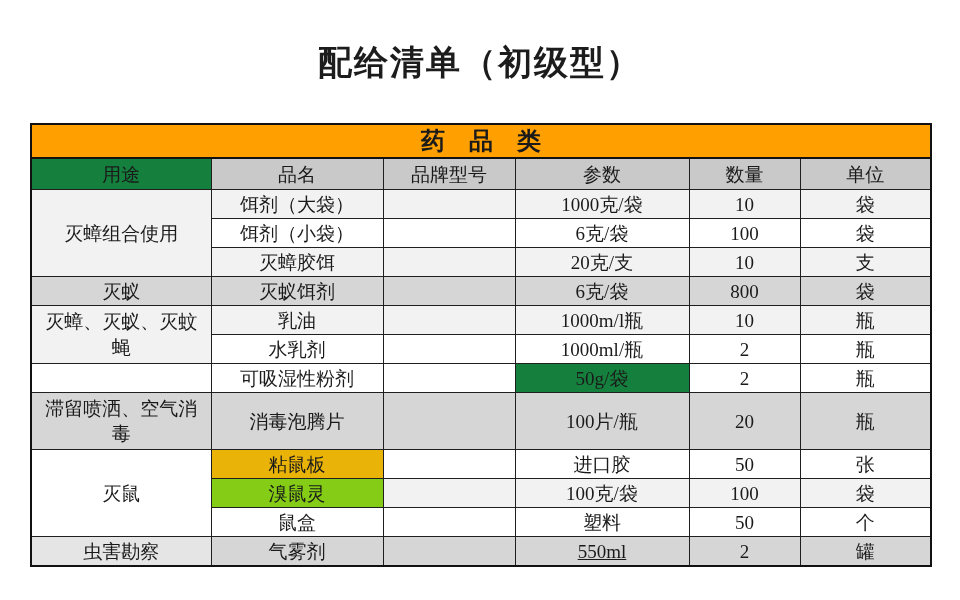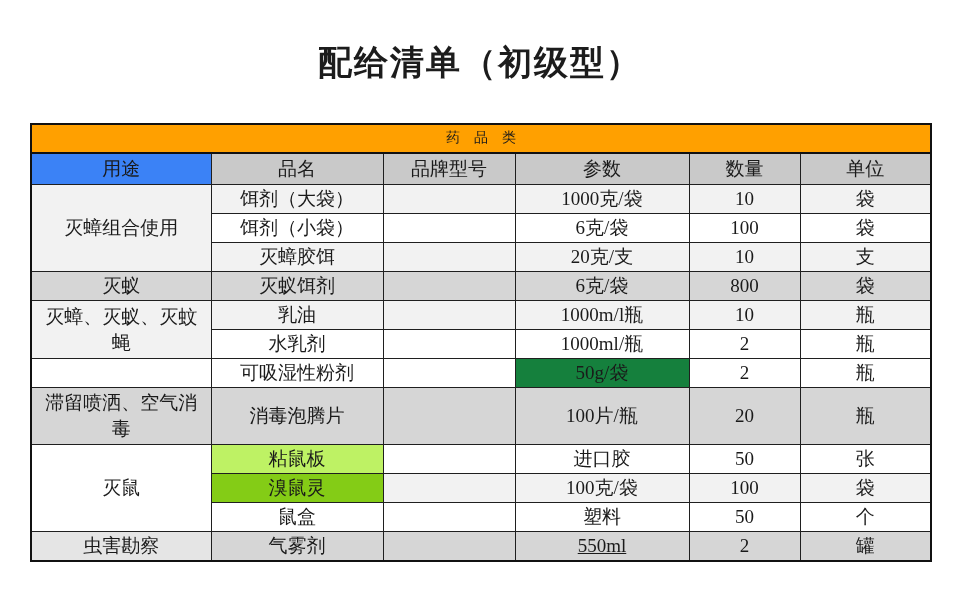--- a/index.html
+++ b/index.html
@@ -37,22 +37,22 @@
     border: 1px solid #1f1f1f;
     text-align: center;
     vertical-align: middle;
     padding: 0 6px;
     overflow: hidden;
     font-weight: normal;
     line-height: 1.35;
   }
   tr.category-band td {
     height: 27px;
-    font-weight: normal;
-    font-size: 14px;
+    font-weight: bold;
+    font-size: 24px;
     border-bottom: 2px solid #111;
   }
   tr.col-header-row th {
     height: 30px;
     font-size: 19px;
   }
   tbody td { height: 27px; }
   td.align-left { text-align: left; }
   table.supply-table { border: 2px solid #111; }
 </style>
@@ -68,21 +68,21 @@
     <col style="width:132px">
     <col style="width:174px">
     <col style="width:111px">
     <col style="width:131px">
   </colgroup>
   <thead>
     <tr class="category-band">
       <td colspan="6" style="background: rgb(255, 160, 0);">药　品　类</td>
     </tr>
     <tr class="col-header-row">
-        <th style="background: #3b82f6;">用途</th>
+        <th style="background: #15803d;">用途</th>
         <th style="background: rgb(201, 201, 201);">品名</th>
         <th style="background: rgb(201, 201, 201);">品牌型号</th>
         <th style="background: rgb(201, 201, 201);">参数</th>
         <th style="background: rgb(201, 201, 201);">数量</th>
         <th style="background: rgb(201, 201, 201);">单位</th>
       </tr>
   </thead>
   <tbody>
       <tr>
         <td rowspan="3" style="background: rgb(242, 242, 242); height: 28px;">灭蟑组合使用</td>
@@ -140,21 +140,21 @@
       <tr>
         <td style="background: rgb(214, 214, 214); height: 56px;">滞留喷洒、空气消毒</td>
         <td style="background: rgb(214, 214, 214); height: 56px;">消毒泡腾片</td>
         <td style="background: rgb(214, 214, 214); height: 56px;"></td>
         <td style="background: rgb(214, 214, 214); height: 56px;">100片/瓶</td>
         <td style="background: rgb(214, 214, 214); height: 56px;">20</td>
         <td style="background: rgb(214, 214, 214); height: 56px;">瓶</td>
       </tr>
       <tr>
         <td rowspan="3" style="background: rgb(255, 255, 255); height: 28px;">灭鼠</td>
-        <td style="background: #bef264; height: 28px;">粘鼠板</td>
+        <td style="background: #eab308; height: 28px;">粘鼠板</td>
         <td style="background: rgb(255, 255, 255); height: 28px;"></td>
         <td style="background: rgb(255, 255, 255); height: 28px;">进口胶</td>
         <td style="background: rgb(255, 255, 255); height: 28px;">50</td>
         <td style="background: rgb(255, 255, 255); height: 28px;">张</td>
       </tr>
       <tr>
         <td style="background: #84cc16; height: 28px;">溴鼠灵</td>
         <td style="background: rgb(242, 242, 242); height: 28px;"></td>
         <td style="background: rgb(242, 242, 242); height: 28px;">100克/袋</td>
         <td style="background: rgb(242, 242, 242); height: 28px;">100</td>

